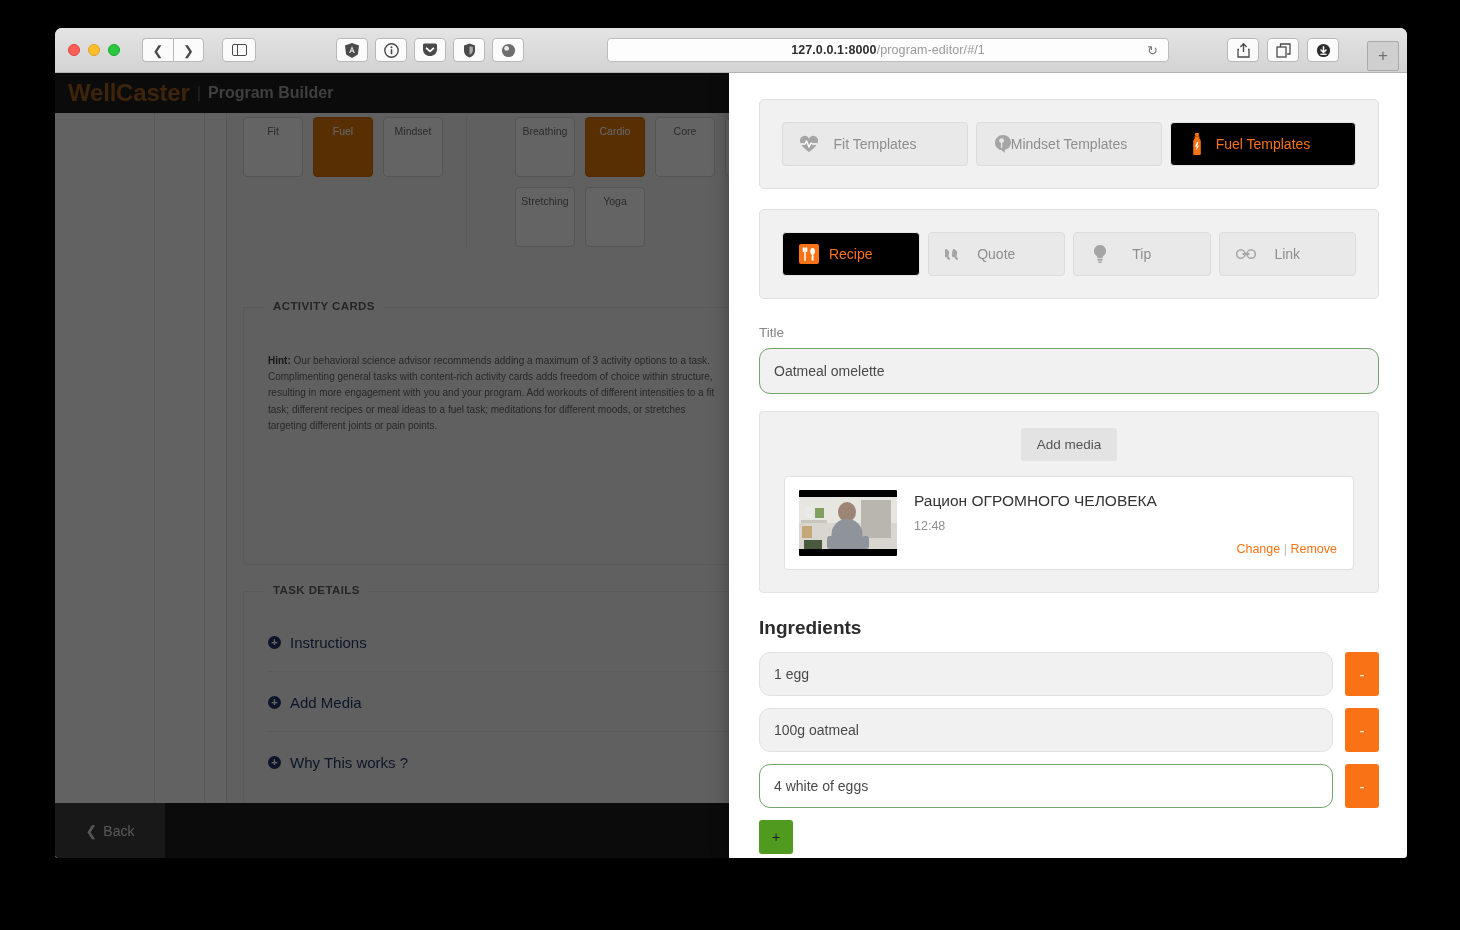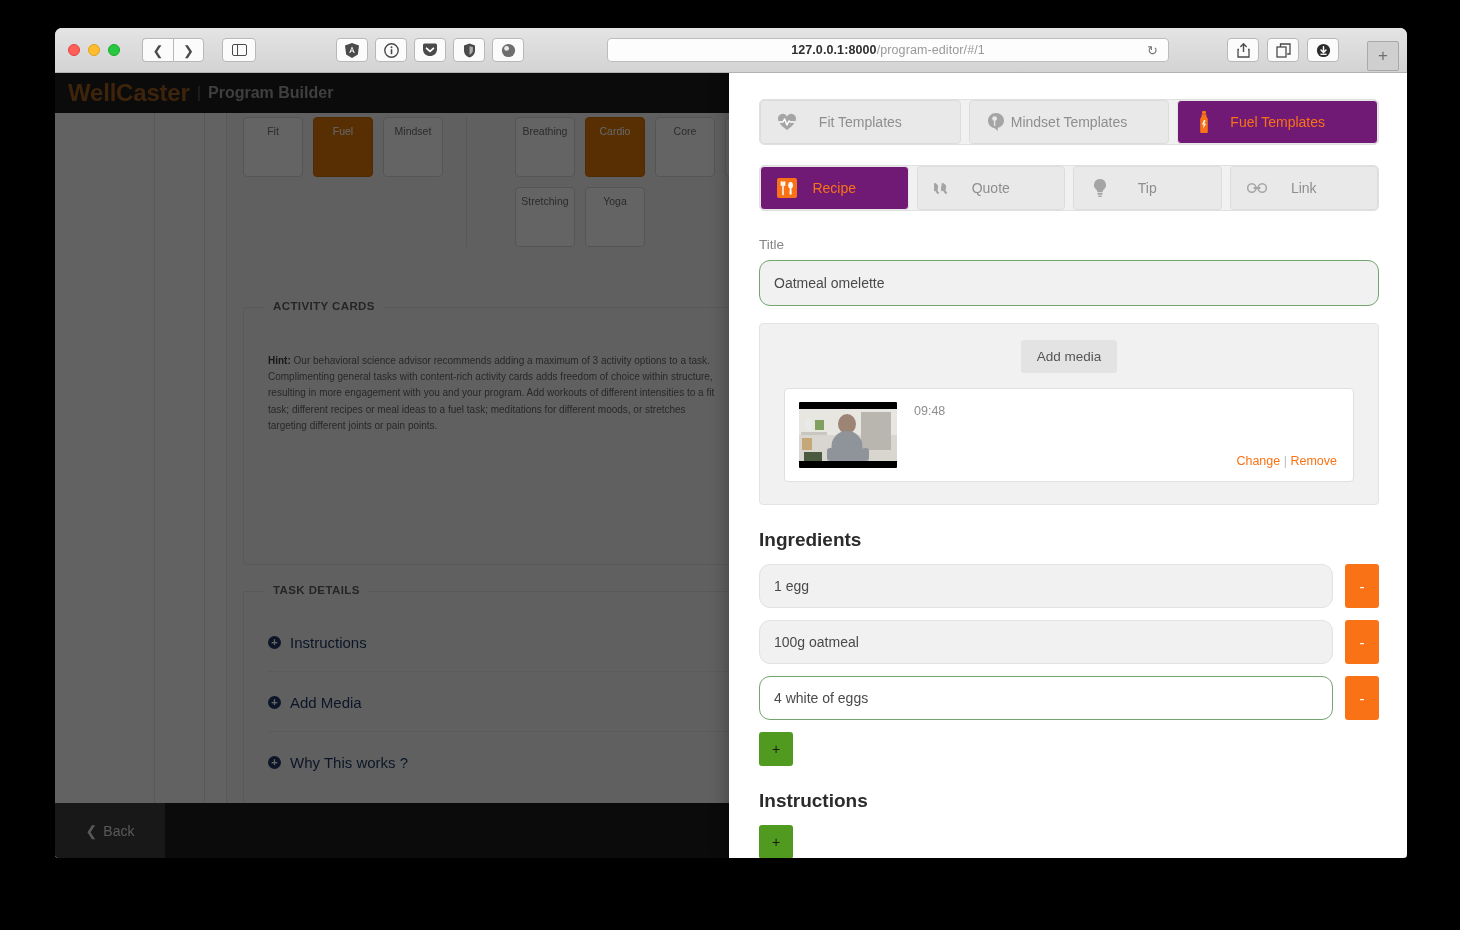--- a/index.html
+++ b/index.html
@@ -209,42 +209,42 @@
     overflow: hidden;
     box-shadow: -2px 0 16px rgba(0,0,0,.28);
   }
   #panel-inner { padding: 26px 28px 0 30px; }
 
   
   .tab-strip {
     background: #f1f1f1;
     border: 1px solid #e0e0e0;
     border-radius: 5px;
-    padding: 0;
+    padding: 22px;
     display: flex; gap: 8px;
     margin-bottom: 20px;
   }
   .tab-btn {
     flex: 1;
     height: 44px;
     background: #e9e9e9;
     border: 1px solid #dcdcdc;
     border-radius: 4px;
     display: flex; align-items: center; justify-content: center;
     gap: 10px;
     font-size: 14px; color: #8e8e8e;
     position: relative;
   }
   .tab-btn .tab-ico {
     position: absolute; left: 16px;
     width: 20px; height: 20px;
     display: flex; align-items: center; justify-content: center;
   }
   .tab-btn.active {
-    background: #701a75;
+    background: #000000;
     border-color: #e6e6e6;
     color: #f97316;
   }
   #tab-strip-2 .tab-btn { font-size: 14px; }
 
   
   .field-label { font-size: 13.5px; color: #868686; margin-bottom: 8px; }
   .text-input {
     width: 100%; height: 46px;
     background: #f1f1f1;
@@ -617,21 +617,22 @@
                   <rect x="5" y="50" width="18" height="9" fill="#4a5a3f"></rect>
                   <ellipse cx="48" cy="22" rx="9" ry="10" fill="#9c8574"></ellipse>
                   <path d="M33 40c3-8 9-11 15-11s12 3 15 11l2 19H31z" fill="#8e949a"></path>
                   <rect x="28" y="46" width="7" height="13" rx="3" fill="#8e949a"></rect>
                   <rect x="63" y="46" width="7" height="13" rx="3" fill="#8e949a"></rect>
                   <rect y="0" width="98" height="7" fill="#000"></rect>
                   <rect y="59" width="98" height="7" fill="#000"></rect>
                 </svg>
               </div>
               <div id="media-meta">
-                <div id="media-duration">09:48</div>
+                <div id="media-title">Рацион ОГРОМНОГО ЧЕЛОВЕКА</div>
+                <div id="media-duration">12:48</div>
                 <div id="media-actions">
                   <a href="#">Change</a>
                   <span>|</span>
                   <a href="#">Remove</a>
                 </div>
               </div>
             </div>
           </div>
 
           <div class="section-title">Ingredients</div>

